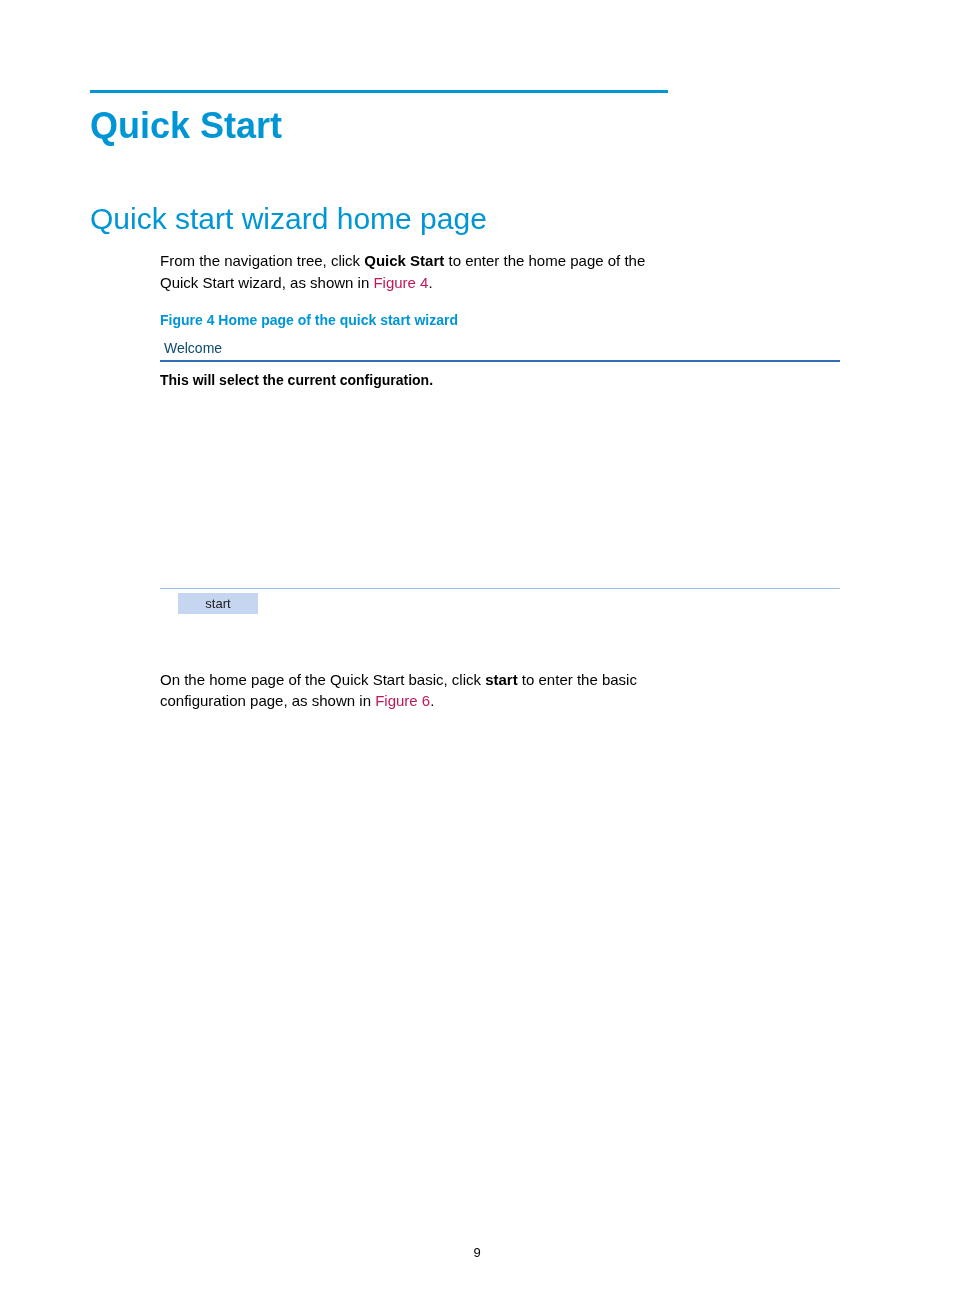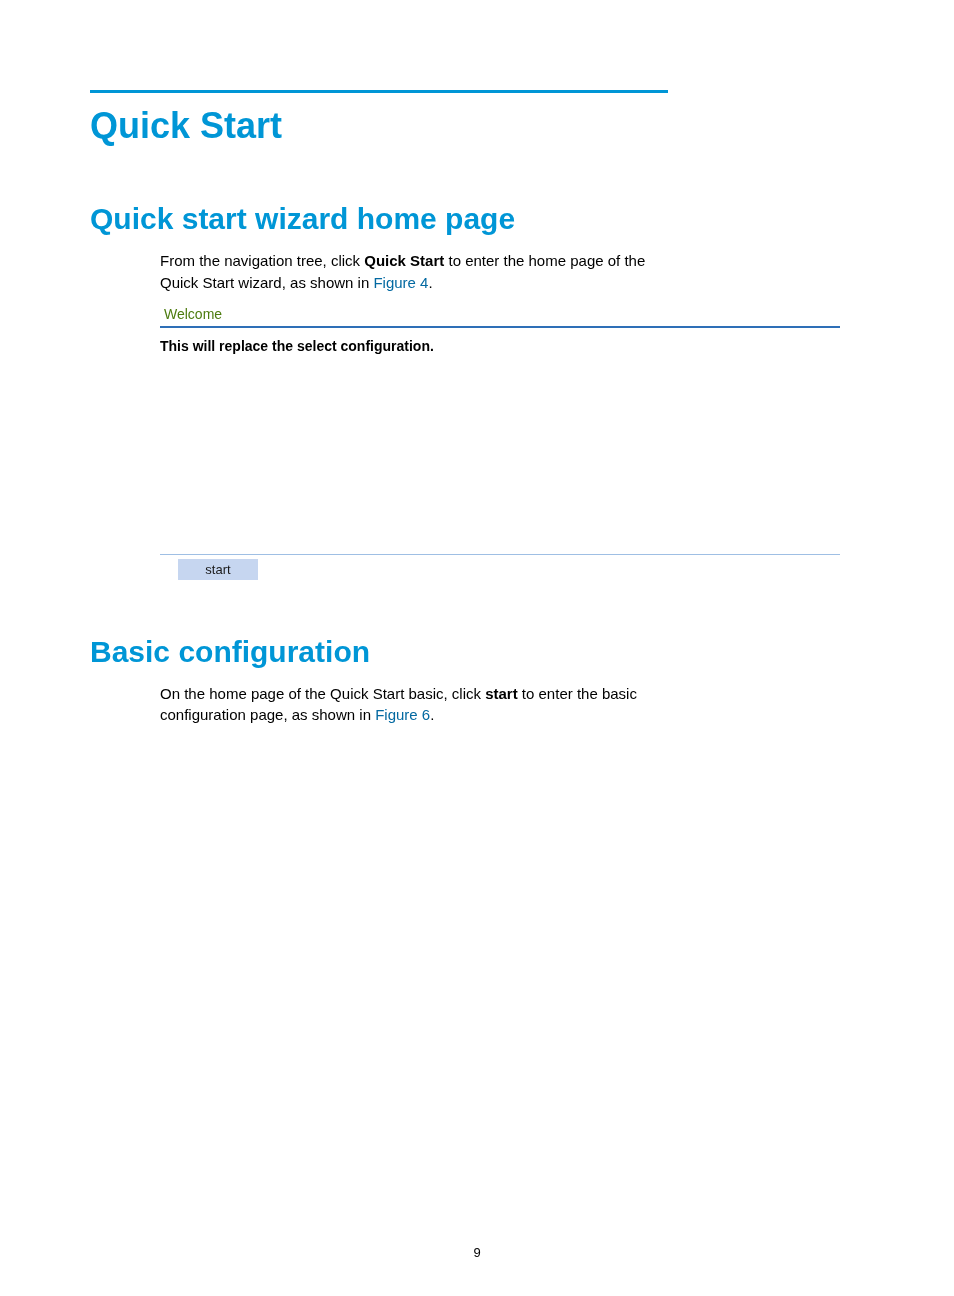--- a/index.html
+++ b/index.html
@@ -1,60 +1,60 @@
 <!DOCTYPE html>
 <html><head>
 <meta charset="utf-8">
 <style>
   * { box-sizing: border-box; margin: 0; padding: 0; }
   html, body { width: 954px; height: 1296px; background: #fff; font-family: Arial, Helvetica, sans-serif; color: #000; }
   .page { position: relative; width: 772px; height: 1296px; padding: 90px 104px 60px 90px; }
   .top-rule { border: none; border-top: 3px solid #0096d6; margin-bottom: 12px; }
   .h1 { color: #0096d6; font-size: 36px; font-weight: bold; margin-bottom: 55px; font-family: Arial, sans-serif; }
-  .h2 { color: #0096d6; font-size: 30px; font-weight: bold; margin-bottom: 14px; font-family: Arial, sans-serif; margin-top: 41px; }
+  .h2 { color: #0096d6; font-size: 30px; font-weight: normal; margin-bottom: 14px; font-family: Arial, sans-serif; margin-top: 41px; }
   .body-para { font-size: 15px; line-height: 1.45; margin-left: 70px; margin-right: 20px; margin-bottom: 10px; }
   .bold { font-weight: bold; }
-  .figlink { color: #0369a1; }
+  .figlink { color: #be185d; }
   .figure-caption { color: #0096d6; font-size: 14px; font-weight: bold; margin-left: 70px; margin-top: 18px; margin-bottom: 10px; }
   .figure-wrap { margin-left: 70px; width: 680px; }
   .panel { border: none; }
-  .panel-title { color: #4d7c0f; font-size: 14px; font-family: Arial, sans-serif; padding: 2px 0 4px 4px; }
+  .panel-title { color: #0c4a6e; font-size: 14px; font-family: Arial, sans-serif; padding: 2px 0 4px 4px; }
   .panel-rule-top { border: none; border-top: 2px solid #2e6fb7; margin-bottom: 10px; }
   .panel-body-text { font-size: 14px; font-weight: bold; margin: 4px 0 0 0; }
   .panel-gap { height: 200px; }
   .panel-rule-bottom { border: none; border-top: 1px solid #9fbfe4; }
   .start-btn { display: inline-block; width: 80px; text-align: center; background: #c6d6f0; color: #1a1a1a; font-size: 13px; padding: 3px 0; margin-top: 4px; margin-left: 18px; border: none; cursor: pointer; font-family: Arial, sans-serif; }
   .sec2 { margin-top: 55px; }
   .page-num { position: absolute; bottom: 36px; left: 0; width: 954px; text-align: center; font-size: 13px; }
 </style>
 </head>
 <body>
 
 <div class="page">
   <hr class="top-rule">
   <h1 class="h1">Quick Start</h1>
 
   <h2 class="h2">Quick start wizard home page</h2>
   <p class="body-para">
     <span>From the navigation tree, click </span><span class="bold">Quick Start</span><span> to enter the home page of the Quick Start wizard, as shown in </span><span class="figlink">Figure 4</span><span>.</span>
   </p>
 
+  <div class="figure-caption">Figure 4 Home page of the quick start wizard</div>
 
   <div class="figure-wrap">
     <div class="panel">
       <div class="panel-title">Welcome</div>
       <hr class="panel-rule-top">
-      <div class="panel-body-text">This will replace the select configuration.</div>
+      <div class="panel-body-text">This will select the current configuration.</div>
       <div class="panel-gap"></div>
       <hr class="panel-rule-bottom">
       <button class="start-btn">start</button>
     </div>
   </div>
 
   <div class="sec2">
-    <h2 class="h2">Basic configuration</h2>
     <p class="body-para">
       <span>On the home page of the Quick Start basic, click </span><span class="bold">start</span><span> to enter the basic configuration page, as shown in </span><span class="figlink">Figure 6</span><span>.</span>
     </p>
   </div>
 
   <div class="page-num">9</div>
 </div>
 
 </body></html>

